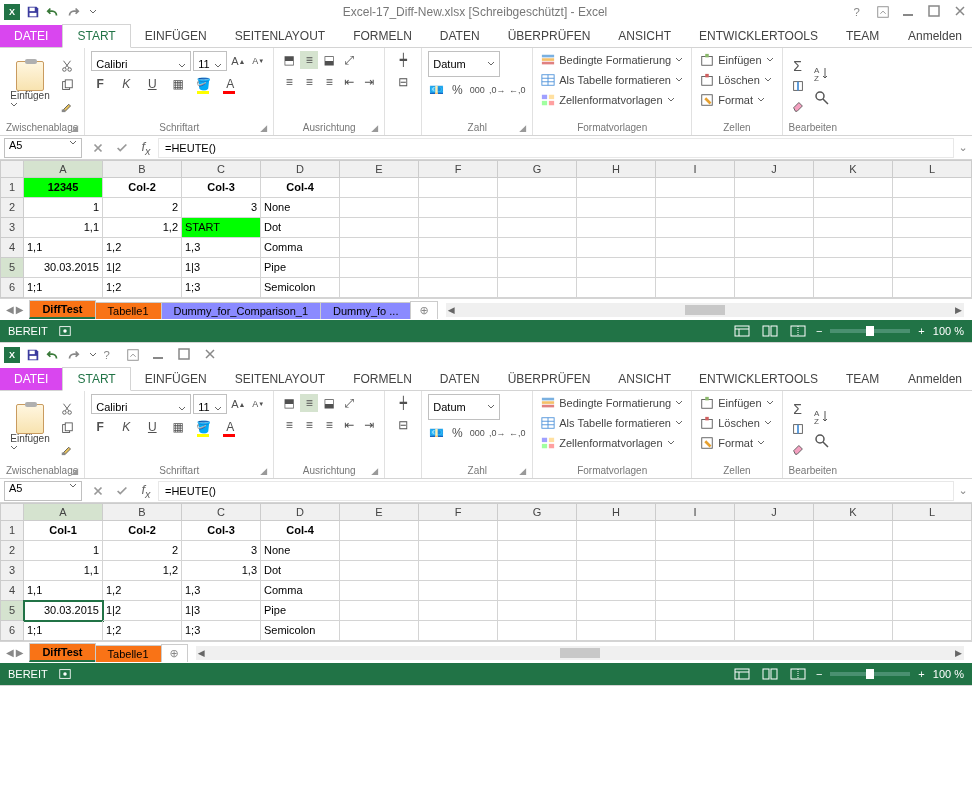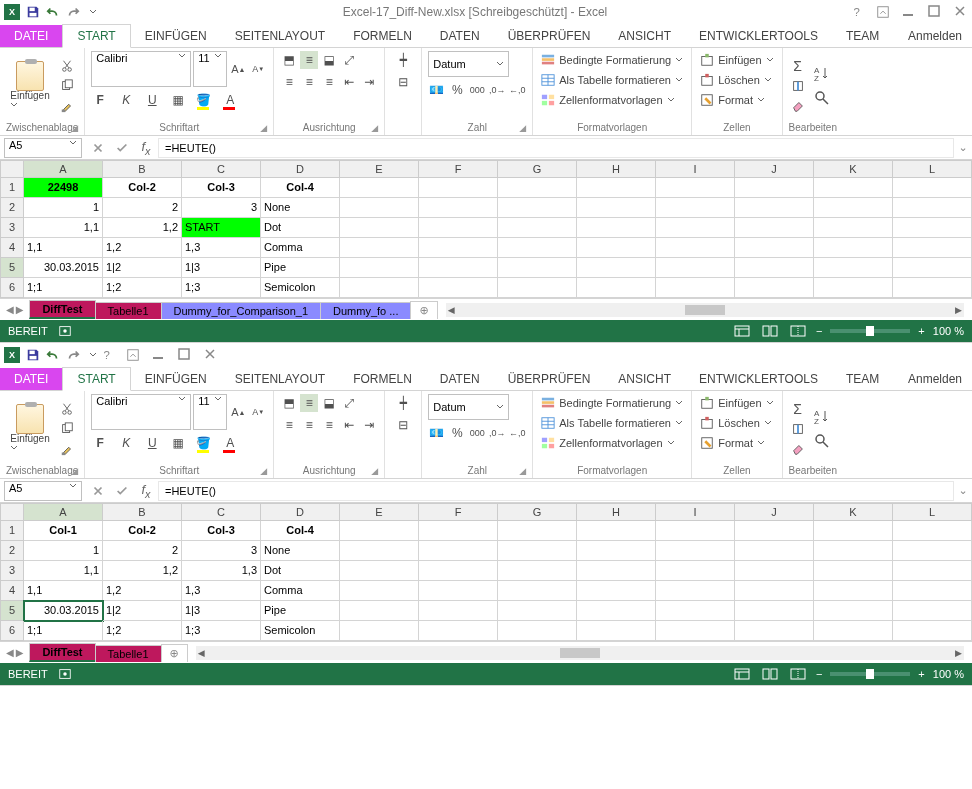--- a/index.html
+++ b/index.html
@@ -23,26 +23,26 @@
 .rib-group { border-right: 1px solid #e1e1e1; padding: 3px 6px 0 6px; display: flex; flex-direction: column; justify-content: space-between; }
 .rib-group-label { text-align: center; font-size: 10px; color: #777; padding: 2px 0; position: relative; }
 .rib-group-label .launcher { position: absolute; right: 0; bottom: 2px; font-size: 9px; color: #999; cursor: pointer; }
 .rib-body { display: flex; gap: 4px; flex: 1; }
 .big-btn { display: flex; flex-direction: column; align-items: center; justify-content: center; width: 48px; cursor: pointer; }
 .big-btn .ico { width: 28px; height: 28px; display: flex; align-items: center; justify-content: center; font-size: 20px; }
 .big-btn .lbl { font-size: 10px; color: #444; text-align: center; line-height: 1.1; }
 .col-stack { display: flex; flex-direction: column; gap: 2px; justify-content: center; }
 .mini-btn { width: 18px; height: 18px; display: flex; align-items: center; justify-content: center; font-size: 12px; color: #505050; cursor: pointer; }
 .font-row { display: flex; gap: 2px; align-items: center; }
-.font-combo { border: 1px solid #c0c0c0; height: 36px; font-size: 11px; padding: 0 4px; display: flex; align-items: flex-start; background: #fff; }
+.font-combo { border: 1px solid #c0c0c0; height: 20px; font-size: 11px; padding: 0 4px; display: flex; align-items: flex-end; background: #fff; }
 .font-combo.name { width: 100px; }
 .font-combo.size { width: 34px; }
 .rib-txt-btn { display: flex; align-items: center; gap: 4px; font-size: 11px; color: #444; cursor: pointer; height: 18px; padding: 0 2px; }
 .rib-txt-btn .ico { width: 14px; height: 14px; display: inline-flex; align-items: center; justify-content: center; font-size: 12px; }
-.num-combo { border: 1px solid #c0c0c0; height: 20px; width: 81px; font-size: 11px; padding: 12px 4px; display: flex; align-items: center; justify-content: space-between; background: #fff; }
+.num-combo { border: 1px solid #c0c0c0; height: 20px; width: 72px; font-size: 11px; padding: 12px 4px; display: flex; align-items: center; justify-content: space-between; background: #fff; }
 
 .formula-bar { display: flex; align-items: center; height: 24px; border-bottom: 1px solid #d4d4d4; background: #fff; }
 .name-box { width: 78px; border: 1px solid #c0c0c0; height: 20px; margin: 0 4px; padding: 0 4px; display: flex; align-items: flex-start; justify-content: space-between; font-size: 11px; }
 .fb-btn { width: 24px; height: 20px; display: flex; align-items: center; justify-content: center; color: #999; font-size: 14px; cursor: pointer; }
 .formula-input { flex: 1; border: 1px solid #e8e8e8; height: 20px; padding: 0 6px; font-size: 11px; display: flex; align-items: center; }
 .fb-expand { width: 18px; text-align: center; color: #888; cursor: pointer; }
 
 .grid-wrap { display: flex; flex-direction: column; background: #fff; }
 .col-headers { display: flex; height: 18px; }
 .corner { width: 24px; border: 1px solid #ccc; background: #f0f0f0; }
@@ -54,21 +54,21 @@
 .cell { width: 79px; border-right: 1px solid #d4d4d4; border-bottom: 1px solid #d4d4d4; padding: 0 3px; font-size: 11px; line-height: 19px; overflow: hidden; white-space: nowrap; }
 .cell.hdr { font-weight: bold; text-align: center; }
 .cell.r { text-align: right; }
 .cell.green { background: #00ff00; }
 .cell.sel { outline: 2px solid #217346; outline-offset: -1px; }
 
 .hscroll-row { display: flex; align-items: center; height: 22px; border-top: 1px solid #d4d4d4; background: #fff; }
 .sheet-nav { display: flex; gap: 2px; padding: 0 6px; color: #888; }
 .sheet-nav span { cursor: pointer; font-size: 10px; }
 .sheet-tabs { display: flex; align-items: flex-end; }
-.sheet-tab { padding: 2px 12px; font-size: 11px; border: 1px solid #ccc; border-bottom: none; background: #be185d; cursor: pointer; margin-right: -1px; }
+.sheet-tab { padding: 2px 12px; font-size: 11px; border: 1px solid #ccc; border-bottom: none; background: #f97316; cursor: pointer; margin-right: -1px; }
 .sheet-tab.active { font-weight: bold; border-bottom: 2px solid #217346; }
 .sheet-tab.hl { background: #8a8aff; color: #000; }
 .sheet-add { padding: 2px 8px; color: #888; cursor: pointer; border: 1px solid #ccc; border-bottom: none; }
 .hscroll { flex: 1; margin: 0 8px; height: 14px; background: #f0f0f0; display: flex; align-items: center; justify-content: space-between; padding: 0 2px; }
 .hscroll .thumb { width: 40px; height: 10px; background: #c8c8c8; }
 .hscroll .arr { font-size: 9px; color: #666; }
 
 .status-bar { height: 22px; background: #217346; color: #fff; display: flex; align-items: center; padding: 0 8px; font-size: 11px; }
 .status-bar .left { display: flex; gap: 10px; align-items: center; }
 .status-bar .right { margin-left: auto; display: flex; gap: 8px; align-items: center; }
@@ -429,21 +429,21 @@
           <div class="col-h">F</div>
           <div class="col-h">G</div>
           <div class="col-h">H</div>
           <div class="col-h">I</div>
           <div class="col-h">J</div>
           <div class="col-h">K</div>
           <div class="col-h">L</div>
         </div>
         <div class="grid-row">
           <div class="row-h">1</div>
-          <div class="cell hdr green">22498</div>
+          <div class="cell hdr green">12345</div>
           <div class="cell hdr">Col-2</div>
           <div class="cell hdr">Col-3</div>
           <div class="cell hdr">Col-4</div>
           <div class="cell "></div>
           <div class="cell "></div>
           <div class="cell "></div>
           <div class="cell "></div>
           <div class="cell "></div>
           <div class="cell "></div>
           <div class="cell "></div>

